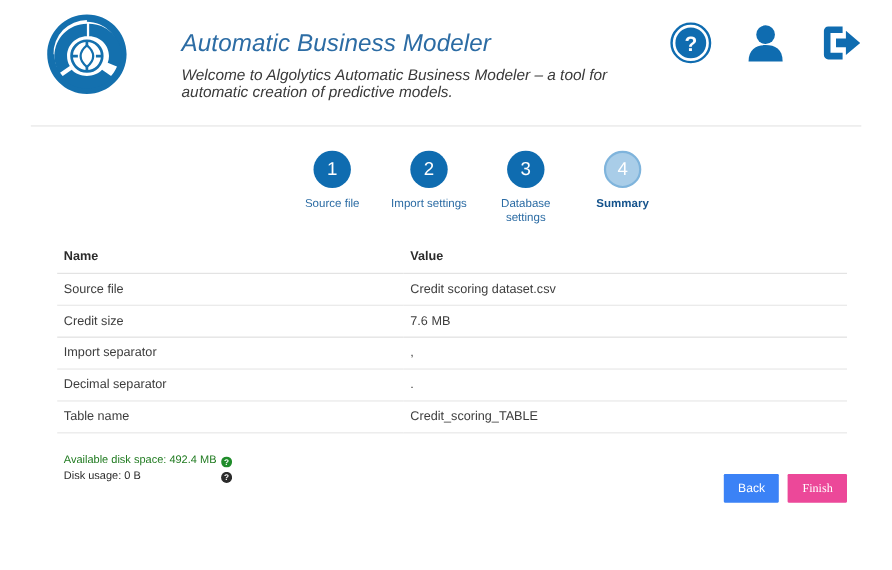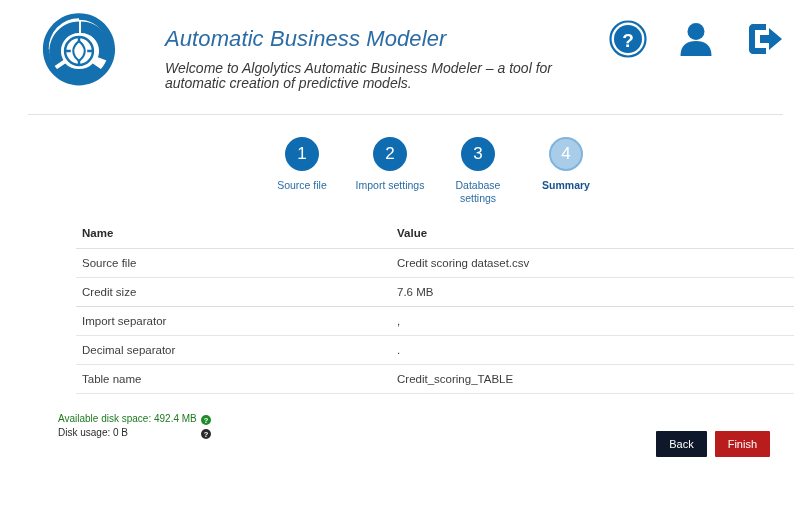--- a/index.html
+++ b/index.html
@@ -119,21 +119,20 @@
   }
 
   
   .table-wrap {
     margin: 18px 41px 0 52px;
   }
   table.summary {
     width: 100%;
     border-collapse: collapse;
     font-size: 11.5px;
-    margin-left: 24px;
   }
   table.summary th {
     text-align: left;
     font-size: 11.5px;
     font-weight: bold;
     color: #2b2b2b;
     padding: 4px 6px 9px 6px;
     border-bottom: 1px solid #e0e0e0;
   }
   table.summary td {
@@ -182,22 +181,22 @@
   .btn {
     border: none;
     color: #ffffff;
     font-size: 11px;
     font-family: "Liberation Sans", sans-serif;
     padding: 6px 13px;
     cursor: pointer;
     border-radius: 1px;
     line-height: 14px;
   }
-  .btn-back { background: #0f172a; }
-  .btn-finish { background: #b91c1c; }
+  .btn-back { background: #3b82f6; }
+  .btn-finish { background: #ec4899; font-family: Liberation Serif, serif; }
 </style>
 </head>
 <body>
 
 <div class="header">
 
   <span class="logo">
     <svg viewBox="0 0 100 100" width="82" height="82" aria-hidden="true">
       <g fill="#1470ae">
         <path d="M50 4 C25.7 4 6 23.7 6 48 C6 72.3 25.7 92 50 92 C74.3 92 94 72.3 94 48 C94 23.7 74.3 4 50 4 Z M50 12 C69.9 12 86 28.1 86 48 C86 67.9 69.9 84 50 84 C30.1 84 14 67.9 14 48 C14 28.1 30.1 12 50 12 Z"></path>

